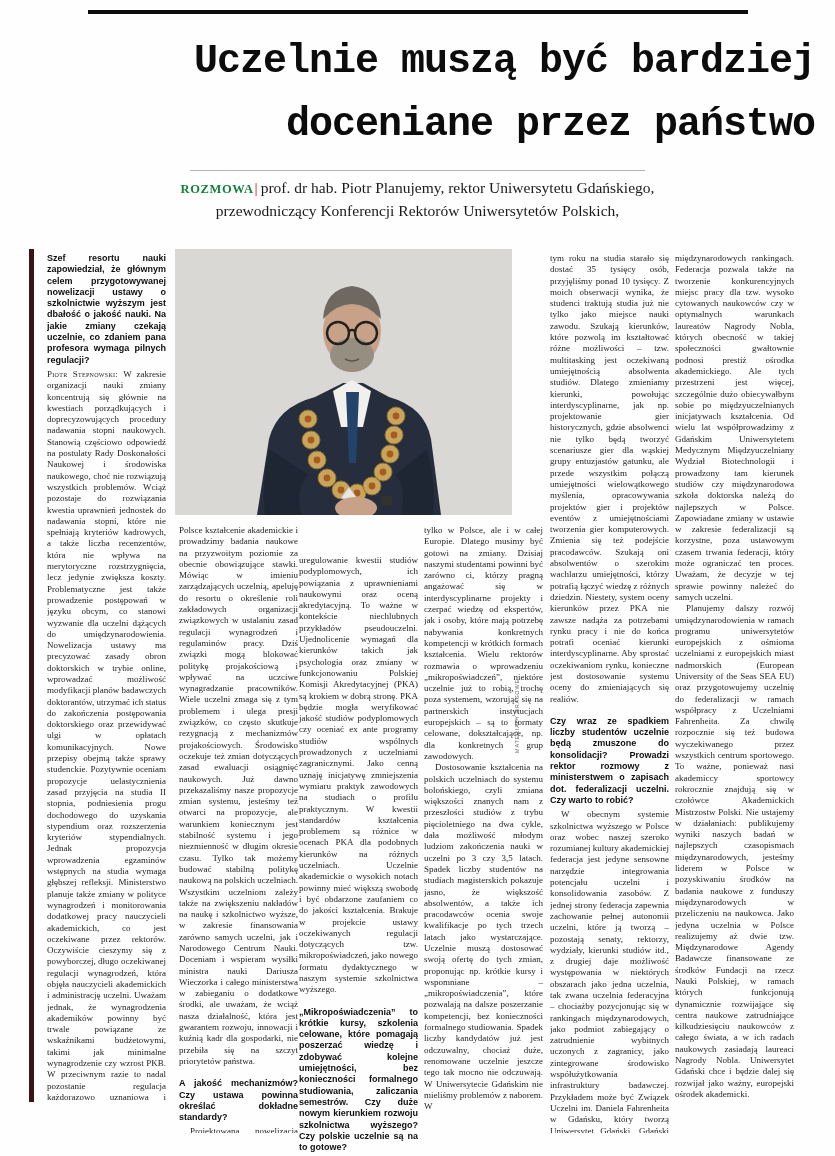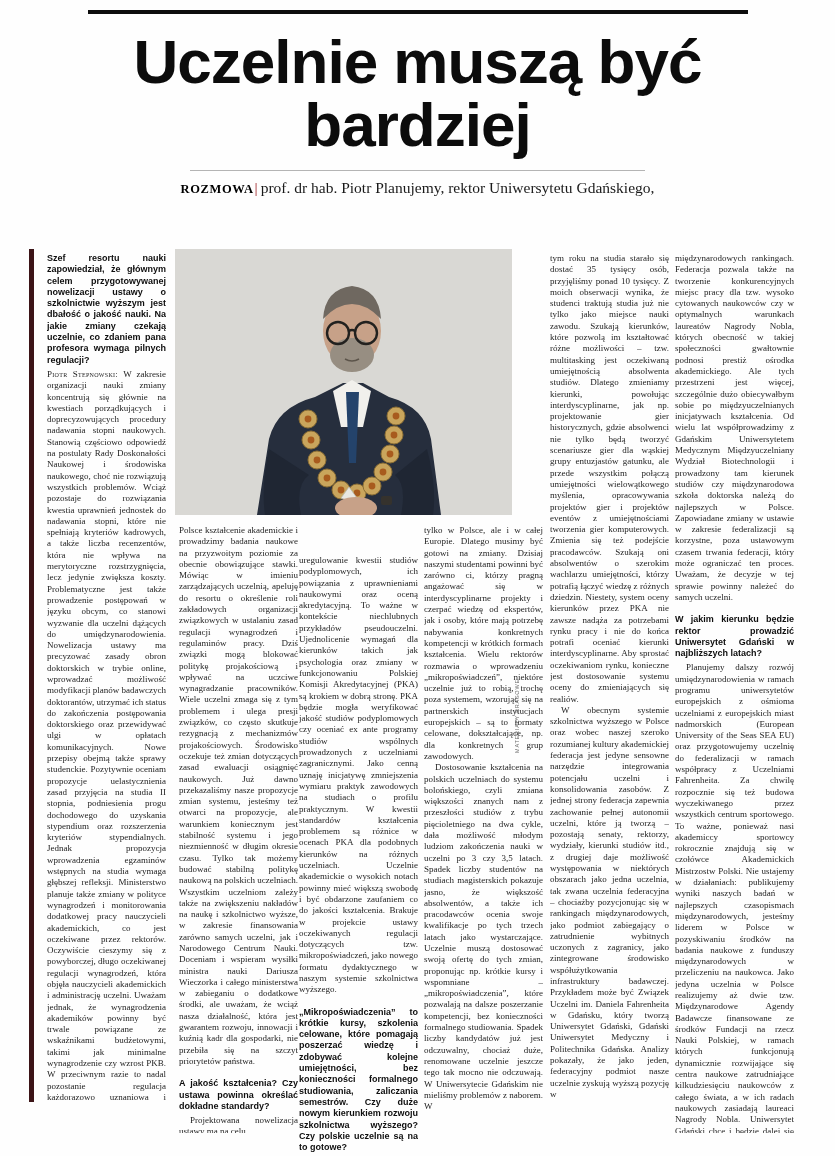--- a/index.html
+++ b/index.html
@@ -3,31 +3,31 @@
 <meta charset="utf-8">
 <style>
   * { margin:0; padding:0; box-sizing:border-box; }
   html,body { background:#ffffff; }
   .page {
     position:relative; width:835px; height:1156px; background:#fefefe;
     font-family:"Liberation Serif", serif; color:#1d1d1d; overflow:hidden;
   }
   .top-rule { position:absolute; left:88px; top:10px; width:660px; height:4px; background:#0d0d0d; }
   .headline {
-    position:absolute; left:20px; right:20px; top:30px; text-align:center;
-    font-size:62px; line-height:63px; letter-spacing:-1px; color:#0c0c0c;
-    font-family:Liberation Sans, sans-serif;
+    position:absolute; left:20px; right:20px; top:30px; text-align:right;
+    font-size:40px; line-height:63px; letter-spacing:-1px; color:#0c0c0c;
+    font-family:Liberation Mono, monospace;
   }
   .headline b { font-weight:700; }
   .standfirst-rule { position:absolute; left:190px; top:170px; width:455px; height:1px; background:#b4b4b4; }
   .standfirst {
     position:absolute; left:90px; right:90px; top:177px; text-align:center;
     font-size:15.5px; line-height:21px; color:#191919;
   }
-  .kicker { color:#000000; font-weight:700; font-size:12.5px; letter-spacing:.6px; }
+  .kicker { color:#15803d; font-weight:700; font-size:12.5px; letter-spacing:.6px; }
   .kicker-sep { color:#9b1b20; font-weight:400; padding:0 3px 0 1px; }
   .lead-bar { position:absolute; left:29px; top:249px; width:5px; height:853px; background:#3c1417; }
 
   .photo { position:absolute; left:175px; top:249px; width:337px; height:266px; background:#dcdbd7; }
   .photo svg { display:block; }
   .photo-credit {
     position:absolute; left:514px; top:753px; transform:rotate(-90deg); transform-origin:0 0;
     font-family:"Liberation Sans", sans-serif; font-size:5.5px; letter-spacing:.8px; color:#6e6e6e;
     white-space:nowrap;
   }
@@ -54,28 +54,30 @@
 </style>
 </head>
 <body>
 
 <div class="page">
 
   <div class="top-rule"></div>
 
   <h1 class="headline">
     <div><span>Uczelnie muszą być</span> <b>bardziej</b></div>
+    <div><b>doceniane</b> <span>przez państwo</span></div>
   </h1>
 
   <div class="standfirst-rule"></div>
 
   <div class="standfirst">
     <div>
       <span class="kicker">ROZMOWA</span><span class="kicker-sep">|</span><span>prof. dr hab. Piotr Planujemy, rektor Uniwersytetu Gdańskiego,</span>
     </div>
+    <div>przewodniczący Konferencji Rektorów Uniwersytetów Polskich,</div>
   </div>
 
   <div class="lead-bar"></div>
 
   <div class="photo">
     <svg width="337" height="266" viewBox="0 0 337 266">
       <rect x="0" y="0" width="337" height="266" fill="#dcdbd7"></rect>
       <rect x="0" y="0" width="337" height="266" fill="#d4d3cf" opacity="0.35"></rect>
 
       <path d="M82,266 L94,190 Q102,158 140,148 L168,134 L188,134 L214,148 Q250,158 256,190 L266,266 Z" fill="#262e3d"></path>
@@ -131,35 +133,35 @@
     </svg>
   </div>
   <div class="photo-credit">MATERIAŁY PRASOWE</div>
 
   <div class="col col-1">
       <p class="q">Szef resortu nauki zapowiedział, że głównym celem przygotowywanej nowelizacji ustawy o szkolnictwie wyższym jest dbałość o jakość nauki. Na jakie zmiany czekają uczelnie, co zdaniem pana profesora wymaga pilnych regulacji?</p>
       <p class="a"><span class="speaker">Piotr Stepnowski: </span>W zakresie organizacji nauki zmiany koncentrują się głównie na kwestiach porządkujących i doprecyzowujących procedury nadawania stopni naukowych. Stanowią częściowo odpowiedź na postulaty Rady Doskonałości Naukowej i środowiska naukowego, choć nie rozwiązują wszystkich problemów. Wciąż pozostaje do rozwiązania kwestia uprawnień jednostek do nadawania stopni, które nie spełniają kryteriów kadrowych, a także liczba recenzentów, która nie wpływa na merytoryczne rozstrzygnięcia, lecz jedynie zwiększa koszty. Problematyczne jest także prowadzenie postępowań w języku obcym, co stanowi wyzwanie dla uczelni dążących do umiędzynarodowienia. Nowelizacja ustawy ma precyzować zasady obron doktorskich w trybie online, wprowadzać możliwość modyfikacji planów badawczych doktorantów, utrzymać ich status do zakończenia postępowania doktorskiego oraz przewidywać ulgi w opłatach komunikacyjnych. Nowe przepisy obejmą także sprawy studenckie. Pozytywnie oceniam propozycje uelastycznienia zasad przyjęcia na studia II stopnia, podniesienia progu dochodowego do uzyskania stypendium oraz rozszerzenia kryteriów stypendialnych. Jednak propozycja wprowadzenia egzaminów wstępnych na studia wymaga głębszej refleksji. Ministerstwo planuje także zmiany w polityce wynagrodzeń i monitorowania dodatkowej pracy nauczycieli akademickich, co jest oczekiwane przez rektorów. Oczywiście cieszymy się z powyborczej, długo oczekiwanej regulacji wynagrodzeń, która objęła nauczycieli akademickich i administrację uczelni. Uważam jednak, że wynagrodzenia akademików powinny być trwale powiązane ze wskaźnikami budżetowymi, takimi jak minimalne wynagrodzenie czy wzrost PKB. W przeciwnym razie to nadal pozostanie regulacja każdorazowo uznaniowa i opóźniona względem inflacji, co jest, najdelikatniej mówiąc, frustrujące i demotywujące. To naprawdę cud, że wciąż realizujemy w</p>
     </div>
   <div class="col col-2">
       <p class="a">Polsce kształcenie akademickie i prowadzimy badania naukowe na przyzwoitym poziomie za obecnie obowiązujące stawki. Mówiąc w imieniu zarządzających uczelnią, apeluję do resortu o określenie roli zakładowych organizacji związkowych w ustalaniu zasad regulacji wynagrodzeń i regulaminów pracy. Dziś związki mogą blokować politykę projakościową i wpływać na uczciwe wynagradzanie pracowników. Wiele uczelni zmaga się z tym problemem i ulega presji związków, co często skutkuje rezygnacją z mechanizmów projakościowych. Środowisko oczekuje też zmian dotyczących zasad ewaluacji osiągnięć naukowych. Już dawno przekazaliśmy nasze propozycje zmian systemu, jesteśmy też otwarci na propozycje, ale warunkiem koniecznym jest stabilność systemu i jego niezmienność w długim okresie czasu. Tylko tak możemy budować stabilną politykę naukową na polskich uczelniach. Wszystkim uczelniom zależy także na zwiększeniu nakładów na naukę i szkolnictwo wyższe, w zakresie finansowania zarówno samych uczelni, jak i Narodowego Centrum Nauki. Doceniam i wspieram wysiłki ministra nauki Dariusza Wieczorka i całego ministerstwa w zabieganiu o dodatkowe środki, ale uważam, że wciąż nasza działalność, która jest gwarantem rozwoju, innowacji i kuźnią kadr dla gospodarki, nie przebiła się na szczyt priorytetów państwa.</p>
-      <p class="q">A jakość kształcenia? Czy ustawa powinna określać dokładne standardy?</p>
+      <p class="q">A jakość mechanizmów? Czy ustawa powinna określać dokładne standardy?</p>
       <p class="a ai">Projektowana nowelizacja ustawy ma na celu</p>
     </div>
   <div class="col col-3">
       <p class="a">uregulowanie kwestii studiów podyplomowych, ich powiązania z uprawnieniami naukowymi oraz oceną akredytacyjną. To ważne w kontekście niechlubnych przykładów pseudouczelni. Ujednolicenie wymagań dla kierunków takich jak psychologia oraz zmiany w funkcjonowaniu Polskiej Komisji Akredytacyjnej (PKA) są krokiem w dobrą stronę. PKA będzie mogła weryfikować jakość studiów podyplomowych czy oceniać ex ante programy studiów wspólnych prowadzonych z uczelniami zagranicznymi. Jako cenną uznaję inicjatywę zmniejszenia wymiaru praktyk zawodowych na studiach o profilu praktycznym. W kwestii standardów kształcenia problemem są różnice w ocenach PKA dla podobnych kierunków na różnych uczelniach. Uczelnie akademickie o wysokich notach powinny mieć większą swobodę i być obdarzone zaufaniem co do jakości kształcenia. Brakuje w projekcie ustawy oczekiwanych regulacji dotyczących tzw. mikropoświadczeń, jako nowego formatu dydaktycznego w naszym systemie szkolnictwa wyższego.</p>
       <p class="q">„Mikropoświadczenia” to krótkie kursy, szkolenia celowane, które pomagają poszerzać wiedzę i zdobywać kolejne umiejętności, bez konieczności formalnego studiowania, zaliczania semestrów. Czy duże nowym kierunkiem rozwoju szkolnictwa wyższego? Czy polskie uczelnie są na to gotowe?</p>
       <p class="a ai">Co roku wiele uczelni jest zmuszonych do zamknięcia kierunków, zwłaszcza na studiach magisterskich, ze względu na brak chętnych. To jest zjawisko występujące nie</p>
     </div>
   <div class="col col-4">
       <p class="a">tylko w Polsce, ale i w całej Europie. Dlatego musimy być gotowi na zmiany. Dzisiaj naszymi studentami powinni być zarówno ci, którzy pragną angażować się w interdyscyplinarne projekty i czerpać wiedzę od ekspertów, jak i osoby, które mają potrzebę nabywania konkretnych kompetencji w krótkich formach kształcenia. Wielu rektorów rozmawia o wprowadzeniu „mikropoświadczeń”, niektóre uczelnie już to robią, trochę poza systemem, wzorując się na partnerskich instytucjach europejskich – są to formaty celowane, dokształcające, np. dla konkretnych grup zawodowych.</p>
       <p class="a ai">Dostosowanie kształcenia na polskich uczelniach do systemu bolońskiego, czyli zmiana większości znanych nam z przeszłości studiów z trybu pięcioletniego na dwa cykle, dała możliwość młodym ludziom zakończenia nauki w uczelni po 3 czy 3,5 latach. Spadek liczby studentów na studiach magisterskich pokazuje jasno, że większość absolwentów, a także ich pracodawców ocenia swoje kwalifikacje po tych trzech latach jako wystarczające. Uczelnie muszą dostosować swoją ofertę do tych zmian, proponując np. krótkie kursy i wspomniane – „mikropoświadczenia”, które pozwalają na dalsze poszerzanie kompetencji, bez konieczności formalnego studiowania. Spadek liczby kandydatów już jest odczuwalny, chociaż duże, renomowane uczelnie jeszcze tego tak mocno nie odczuwają. W Uniwersytecie Gdańskim nie mieliśmy problemów z naborem. W</p>
     </div>
   <div class="col col-5">
       <p class="a">tym roku na studia starało się dostać 35 tysięcy osób, przyjęliśmy ponad 10 tysięcy. Z moich obserwacji wynika, że studenci traktują studia już nie tylko jako miejsce nauki zawodu. Szukają kierunków, które pozwolą im kształtować różne możliwości – tzw. multitasking jest oczekiwaną umiejętnością absolwenta studiów. Dlatego zmieniamy kierunki, powołując interdyscyplinarne, jak np. projektowanie gier historycznych, gdzie absolwenci nie tylko będą tworzyć scenariusze gier dla wąskiej grupy entuzjastów gatunku, ale przede wszystkim połączą umiejętności wielowątkowego myślenia, opracowywania projektów gier i projektów eventów z umiejętnościami tworzenia gier komputerowych. Zmienia się też podejście pracodawców. Szukają oni absolwentów o szerokim wachlarzu umiejętności, którzy potrafią łączyć wiedzę z różnych dziedzin. Niestety, system oceny kierunków przez PKA nie zawsze nadąża za potrzebami rynku pracy i nie do końca potrafi oceniać kierunki interdyscyplinarne. Aby sprostać oczekiwaniom rynku, konieczne jest dostosowanie systemu oceny do zmieniających się realiów.</p>
+      <p class="q">Czy wraz ze spadkiem liczby studentów uczelnie będą zmuszone do konsolidacji? Prowadzi rektor rozmowy z ministerstwem o zapisach dot. federalizacji uczelni. Czy warto to robić?</p>
       <p class="a ai">W obecnym systemie szkolnictwa wyższego w Polsce oraz wobec naszej szeroko rozumianej kultury akademickiej federacja jest jedyne sensowne narzędzie integrowania potencjału uczelni i konsolidowania zasobów. Z jednej strony federacja zapewnia zachowanie pełnej autonomii uczelni, które ją tworzą – pozostają senaty, rektorzy, wydziały, kierunki studiów itd., z drugiej daje możliwość występowania w niektórych obszarach jako jedna uczelnia, tak zwana uczelnia federacyjna – chociażby pozycjonując się w rankingach międzynarodowych, jako podmiot zabiegający o zatrudnienie wybitnych uczonych z zagranicy, jako zintegrowane środowisko współużytkowania infrastruktury badawczej. Przykładem może być Związek Uczelni im. Daniela Fahrenheita w Gdańsku, który tworzą Uniwersytet Gdański, Gdański Uniwersytet Medyczny i Politechnika Gdańska. Analizy pokazały, że jako jeden, federacyjny podmiot nasze uczelnie zyskują wyższą pozycję w</p>
     </div>
   <div class="col col-6">
       <p class="a">międzynarodowych rankingach. Federacja pozwala także na tworzenie konkurencyjnych miejsc pracy dla tzw. wysoko cytowanych naukowców czy w optymalnych warunkach laureatów Nagrody Nobla, których obecność w takiej społeczności gwałtownie podnosi prestiż ośrodka akademickiego. Ale tych przestrzeni jest więcej, szczególnie dużo obiecywałbym sobie po międzyuczelnianych inicjatywach kształcenia. Od wielu lat współprowadzimy z Gdańskim Uniwersytetem Medycznym Międzyuczelniany Wydział Biotechnologii i prowadzony tam kierunek studiów czy międzynarodowa szkoła doktorska należą do najlepszych w Polsce. Zapowiadane zmiany w ustawie w zakresie federalizacji są korzystne, poza ustawowym czasem trwania federacji, który może ograniczać ten proces. Uważam, że decyzje w tej sprawie powinny należeć do samych uczelni.</p>
-      <p class="q">W jakim kierunku będzie rektor prowadzić Uniwersytet Gdański w najbliższych latach?</p>
       <p class="a ai">Planujemy dalszy rozwój umiędzynarodowienia w ramach programu uniwersytetów europejskich z ośmioma uczelniami z europejskich miast nadmorskich (European University of the Seas SEA EU) oraz przygotowujemy uczelnię do federalizacji w ramach współpracy z Uczelniami Fahrenheita. Za chwilę rozpocznie się też budowa wyczekiwanego przez wszystkich centrum sportowego. To ważne, ponieważ nasi akademiccy sportowcy rokrocznie znajdują się w czołówce Akademickich Mistrzostw Polski. Nie ustajemy w działaniach: publikujemy wyniki naszych badań w najlepszych czasopismach międzynarodowych, jesteśmy liderem w Polsce w pozyskiwaniu środków na badania naukowe z funduszy międzynarodowych w przeliczeniu na naukowca. Jako jedyna uczelnia w Polsce realizujemy aż dwie tzw. Międzynarodowe Agendy Badawcze finansowane ze środków Fundacji na rzecz Nauki Polskiej, w ramach których funkcjonują dynamicznie rozwijające się centra naukowe zatrudniające kilkudziesięciu naukowców z całego świata, a w ich radach naukowych zasiadają laureaci Nagrody Nobla. Uniwersytet Gdański chce i będzie dalej się rozwijał jako ważny, europejski ośrodek akademicki.</p>
     </div>
 
 </div>
 
 </body></html>

